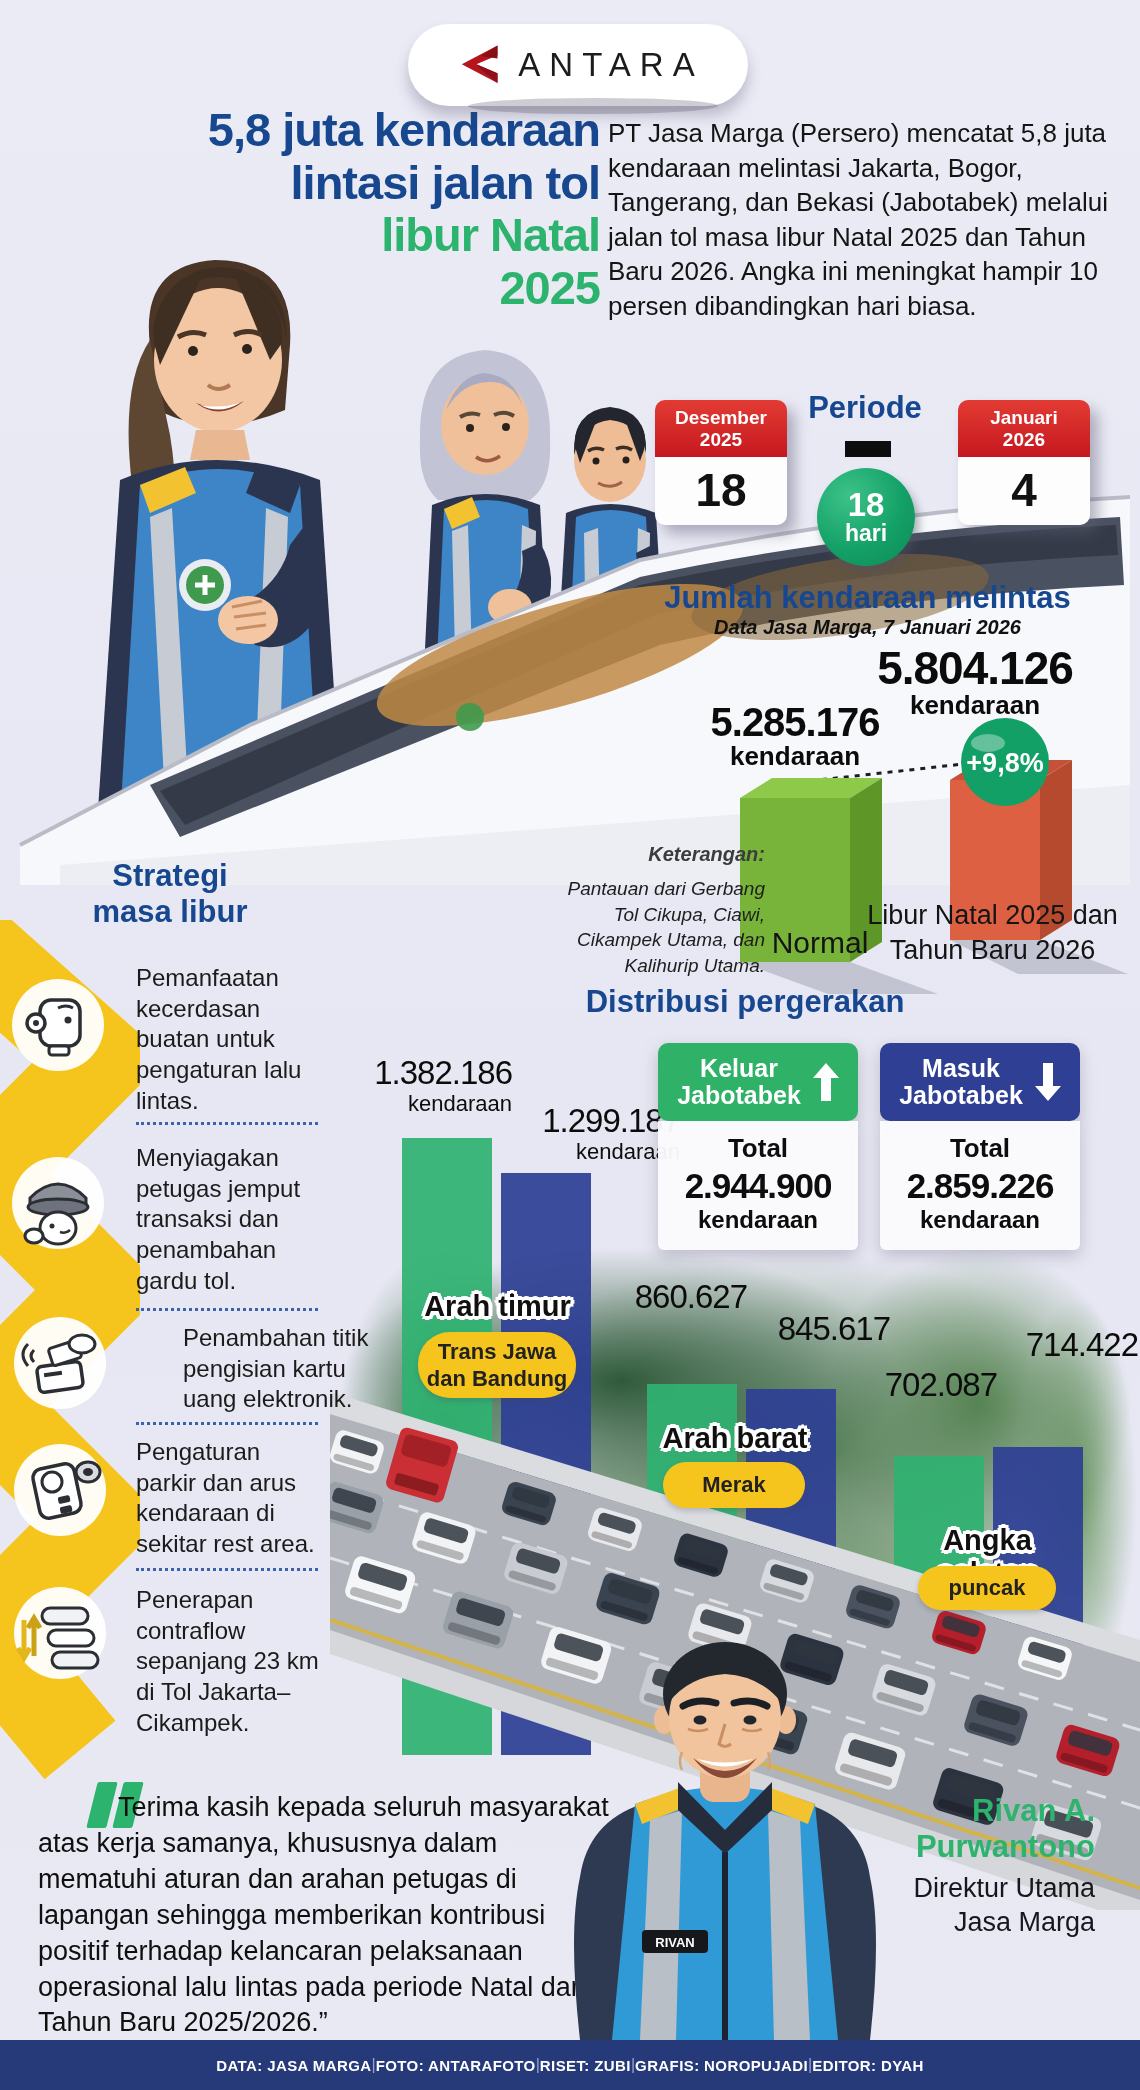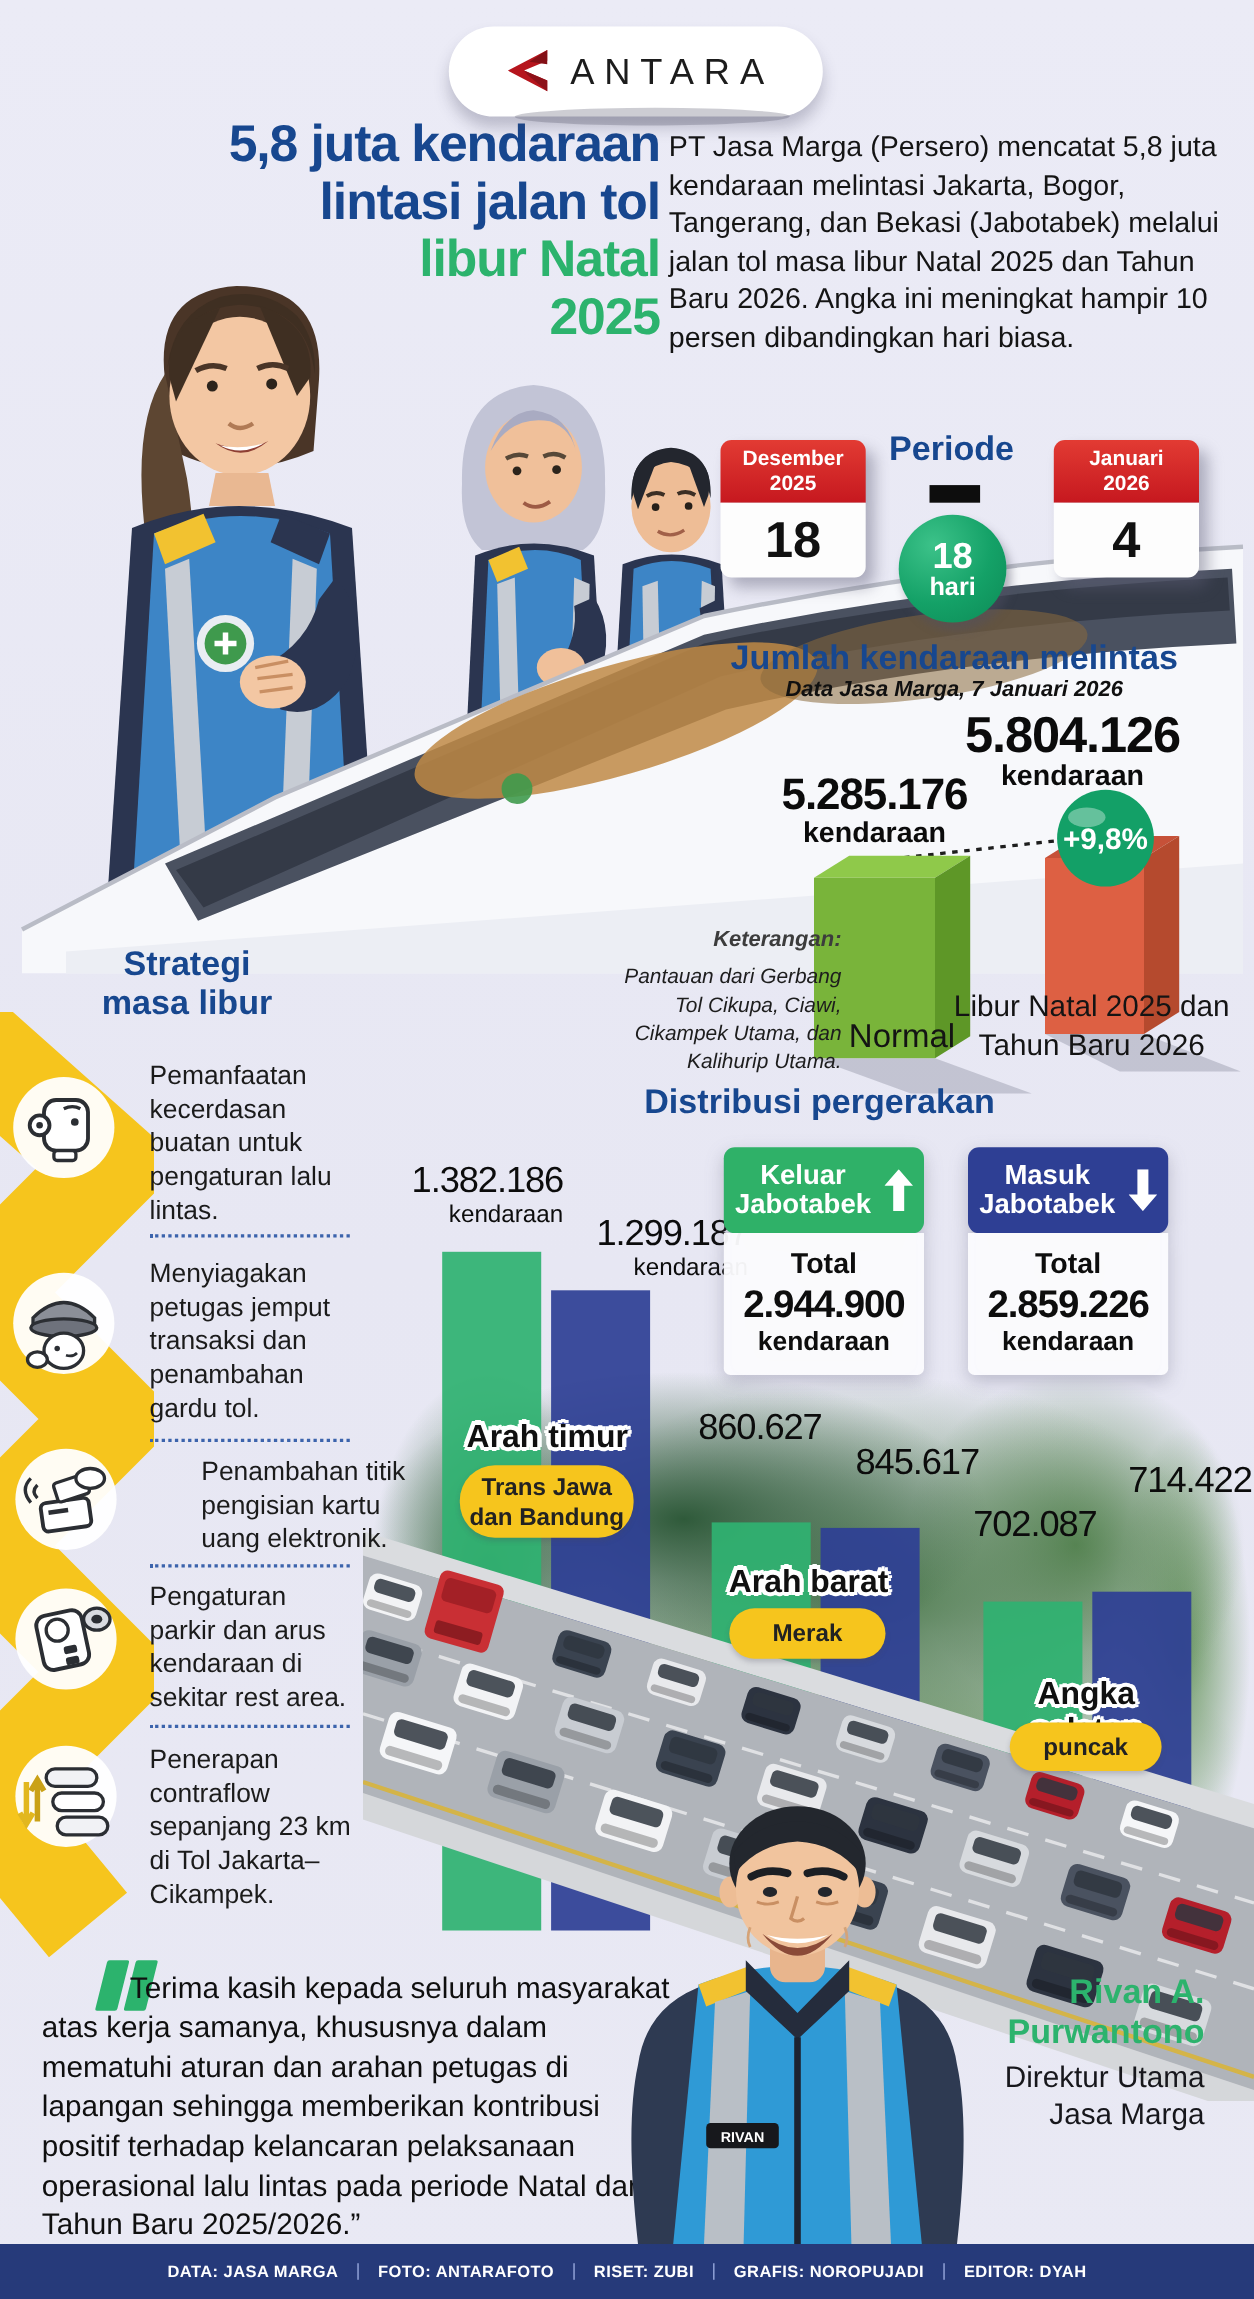--- a/index.html
+++ b/index.html
@@ -64,21 +64,21 @@
   .strategi-head { position:absolute; left:70px; top:858px; width:200px; text-align:center;
                    font-size:31px; font-weight:800; line-height:1.15; color:#17478f; z-index:6; }
   .s-item { position:absolute; left:136px; width:188px; font-size:24px; line-height:1.28;
             color:#1b1b1b; z-index:6; }
   .s-sep  { position:absolute; left:136px; width:182px; border-top:3px dotted #3b63ac; z-index:6; }
   #ribbon { position:absolute; left:0; top:920px; width:140px; height:880px; z-index:5; }
 
   
   .dist-head { position:absolute; left:450px; top:984px; width:590px; text-align:center;
                font-size:31px; font-weight:800; color:#17478f; z-index:6; }
-  .flow-card { position:absolute; top:1043px; width:182px; z-index:7;
+  .flow-card { position:absolute; top:1043px; width:200px; z-index:7;
                filter:drop-shadow(0 6px 8px rgba(80,80,105,.30)); }
   .flow-head { border-radius:10px; height:78px; display:flex; align-items:center; justify-content:center;
                gap:12px; color:#fff; }
   .flow-head .t { font-size:25px; font-weight:800; line-height:1.1; text-align:center; }
   .flow-body { background:rgba(253,253,255,.95); text-align:center; padding:12px 4px 16px;
                border-radius:0 0 6px 6px; color:#0d0d0d; }
   .flow-body .tl { font-size:26px; font-weight:800; }
   .flow-body .tv { font-size:35px; font-weight:800; letter-spacing:-1px; margin-top:2px; }
   .flow-body .tu { font-size:24px; font-weight:700; }
 
@@ -114,21 +114,21 @@
   .qmark span { width:20px; height:46px; background:#2cb36d; transform:skewX(-14deg); border-radius:2px; }
   .quote { position:absolute; left:38px; top:1790px; width:580px; font-size:27px; line-height:1.33;
            color:#0f0f0f; text-indent:80px; z-index:7; }
   #speaker { position:absolute; left:550px; top:1632px; width:350px; height:408px; z-index:8; }
   .spk-name { position:absolute; left:880px; top:1793px; width:215px; text-align:right; z-index:7; }
   .spk-name .n { font-size:31px; font-weight:800; color:#2cb36d; line-height:1.15; }
   .spk-name .r { font-size:27px; color:#17171c; line-height:1.25; margin-top:8px; }
 
   
   .footer { position:absolute; left:0; top:2040px; width:1140px; height:50px; background:#263a7a;
-            display:flex; align-items:center; justify-content:center; gap:16px; z-index:9; }
+            display:flex; align-items:center; justify-content:center; z-index:9; }
   .footer .f { color:#fff; font-size:15px; font-weight:700; letter-spacing:.4px; }
   .footer .sep { color:#93a4d9; font-size:16px; }
 
   #officers { position:absolute; left:0; top:225px; width:1140px; height:660px; z-index:1; }
 </style>
 </head>
 <body>
 
 <div id="page">
 

